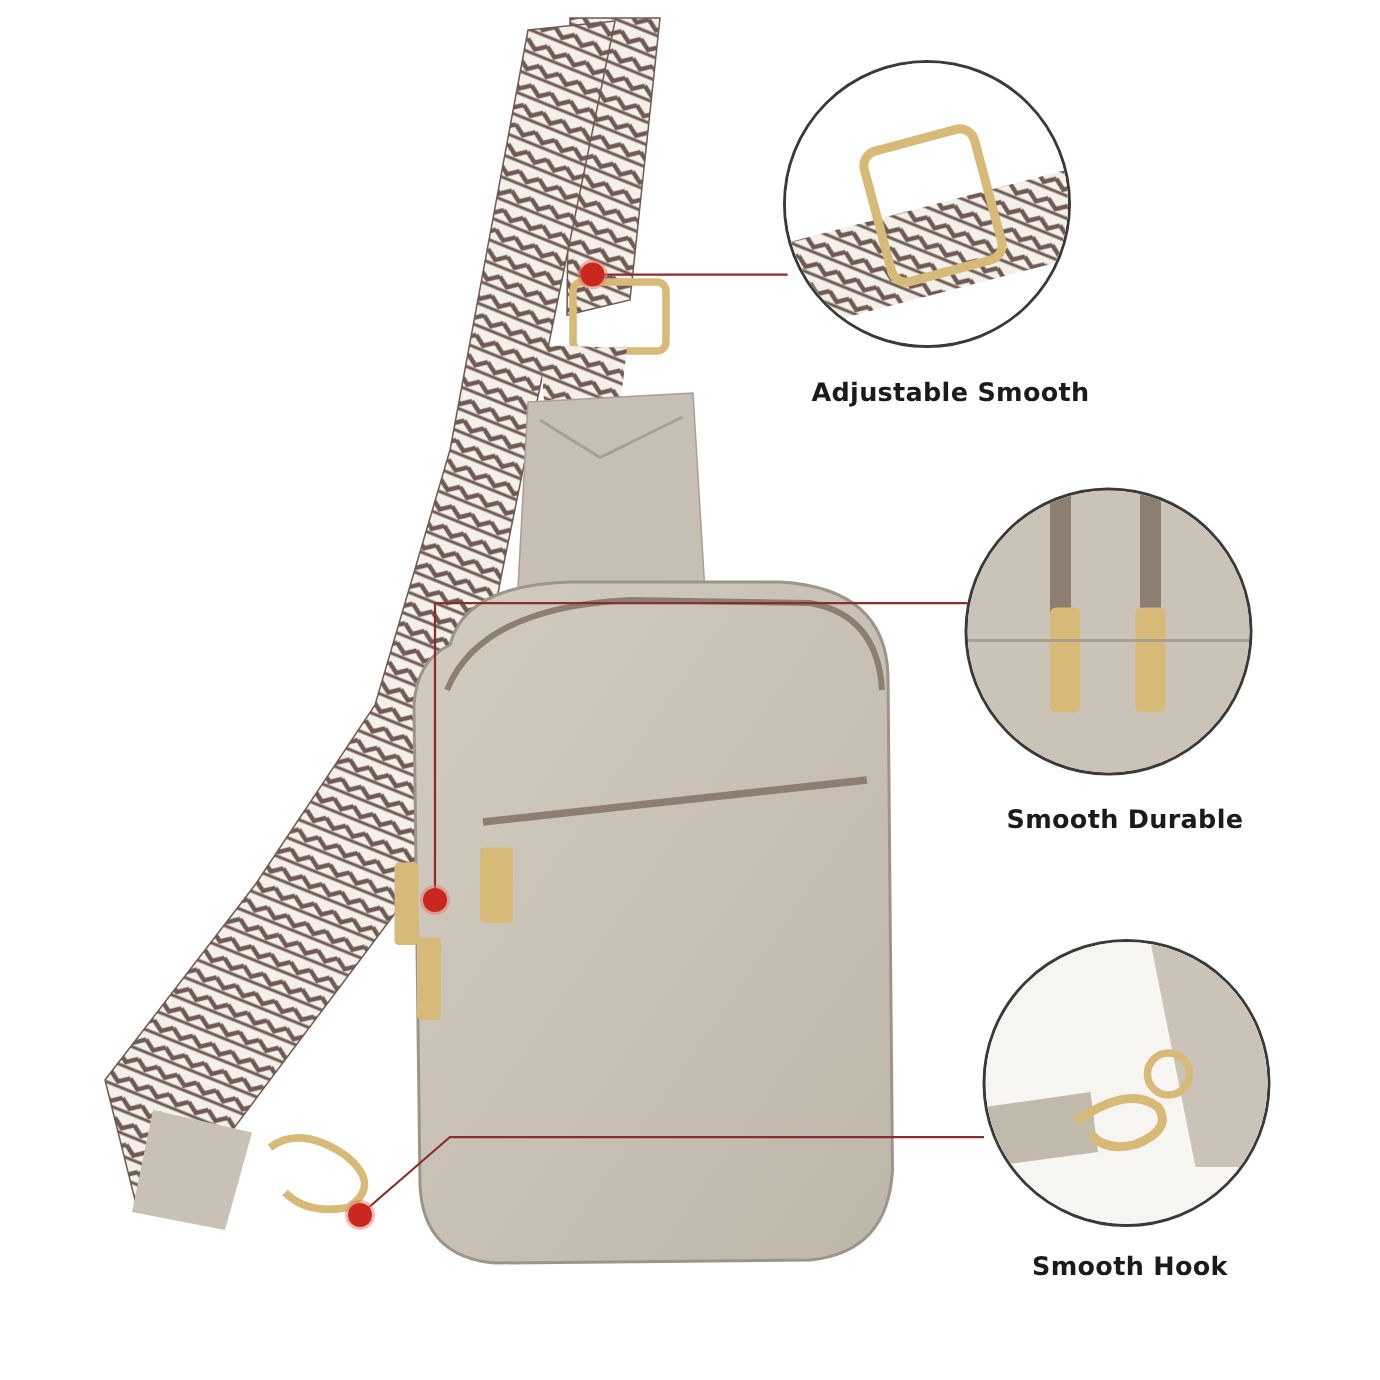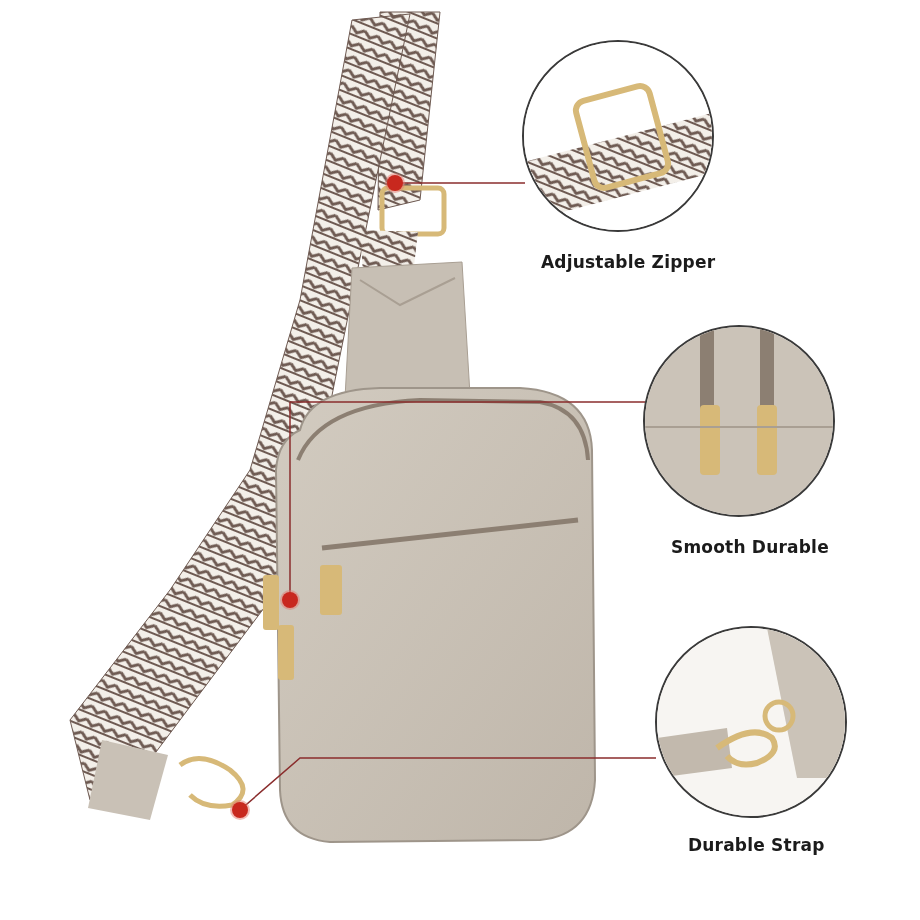--- a/index.html
+++ b/index.html
@@ -55,21 +55,21 @@
     </g>
   </svg>
 
   <div class="callout-circle" style="left:522px;top:40px;width:192px;height:192px;">
     <svg width="192" height="192" viewBox="0 0 192 192">
       <rect width="192" height="192" fill="#ffffff"></rect>
       <path d="M0 120 L192 70 L192 130 L0 180 Z" fill="url(#strapPat)"></path>
       <rect x="60" y="50" width="76" height="90" rx="10" fill="none" stroke="#d7b978" stroke-width="6" transform="rotate(-15 98 95)"></rect>
     </svg>
   </div>
-  <div class="label" style="left:541px;top:252px;">Adjustable Zipper</div>
+  <div class="label" style="left:541px;top:252px;">Adjustable Smooth</div>
 
   <div class="callout-circle" style="left:643px;top:325px;width:192px;height:192px;">
     <svg width="192" height="192" viewBox="0 0 192 192">
       <rect width="192" height="192" fill="#cbc3b8"></rect>
       <rect x="55" y="0" width="14" height="100" fill="#8c7f72"></rect>
       <rect x="115" y="0" width="14" height="100" fill="#8c7f72"></rect>
       <rect x="55" y="78" width="20" height="70" rx="4" fill="#d7b978"></rect>
       <rect x="112" y="78" width="20" height="70" rx="4" fill="#d7b978"></rect>
       <line x1="0" y1="100" x2="192" y2="100" stroke="#a99f93" stroke-width="2"></line>
     </svg>
@@ -78,18 +78,18 @@
 
   <div class="callout-circle" style="left:655px;top:626px;width:192px;height:192px;">
     <svg width="192" height="192" viewBox="0 0 192 192">
       <rect width="192" height="192" fill="#f7f5f2"></rect>
       <path d="M110 0 L192 0 L192 150 L140 150 Z" fill="#cbc3b8"></path>
       <path d="M0 110 L70 100 L75 140 L0 150 Z" fill="#c2b9ad"></path>
       <path d="M60 120 Q95 95 115 110 Q125 125 100 135 Q80 140 70 128" stroke="#d7b978" stroke-width="6" fill="none"></path>
       <circle cx="122" cy="88" r="14" fill="none" stroke="#d7b978" stroke-width="5"></circle>
     </svg>
   </div>
-  <div class="label" style="left:688px;top:835px;">Durable Strap</div>
+  <div class="label" style="left:688px;top:835px;">Smooth Hook</div>
 
   <div class="dot" style="left:387px;top:175px;"></div>
   <div class="dot" style="left:282px;top:592px;"></div>
   <div class="dot" style="left:232px;top:802px;"></div>
 </div>
 
 </body></html>

